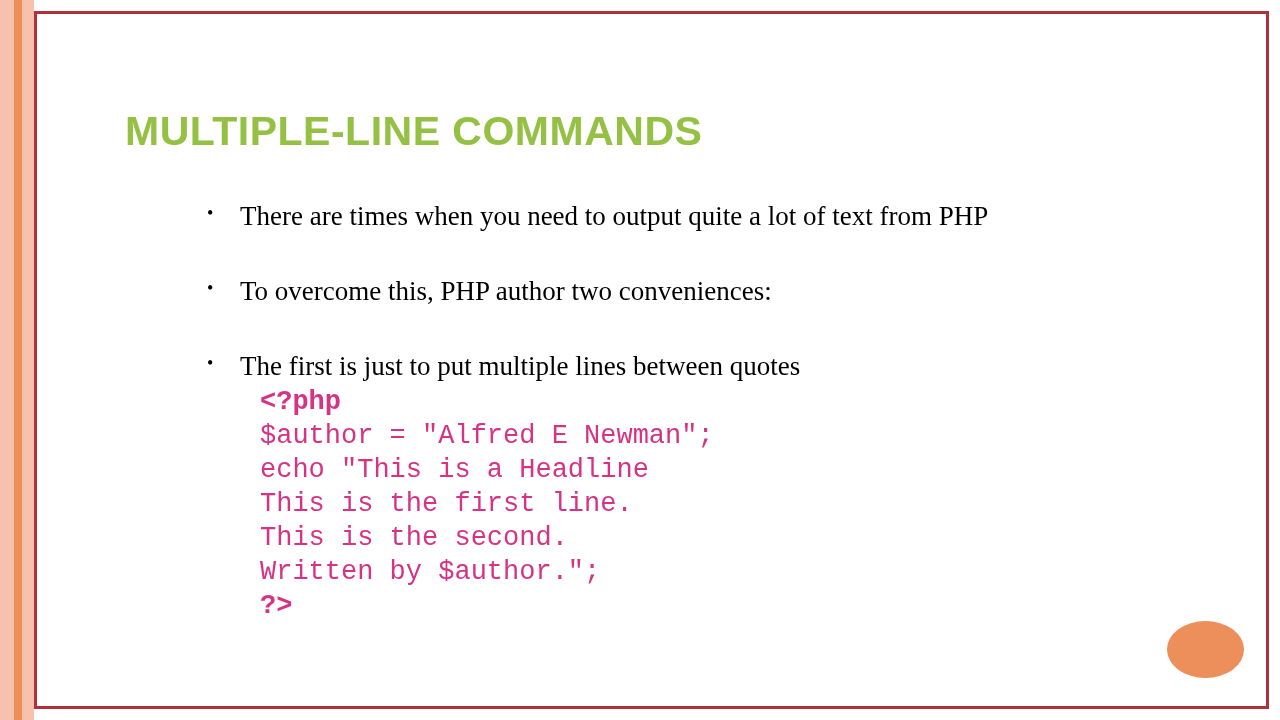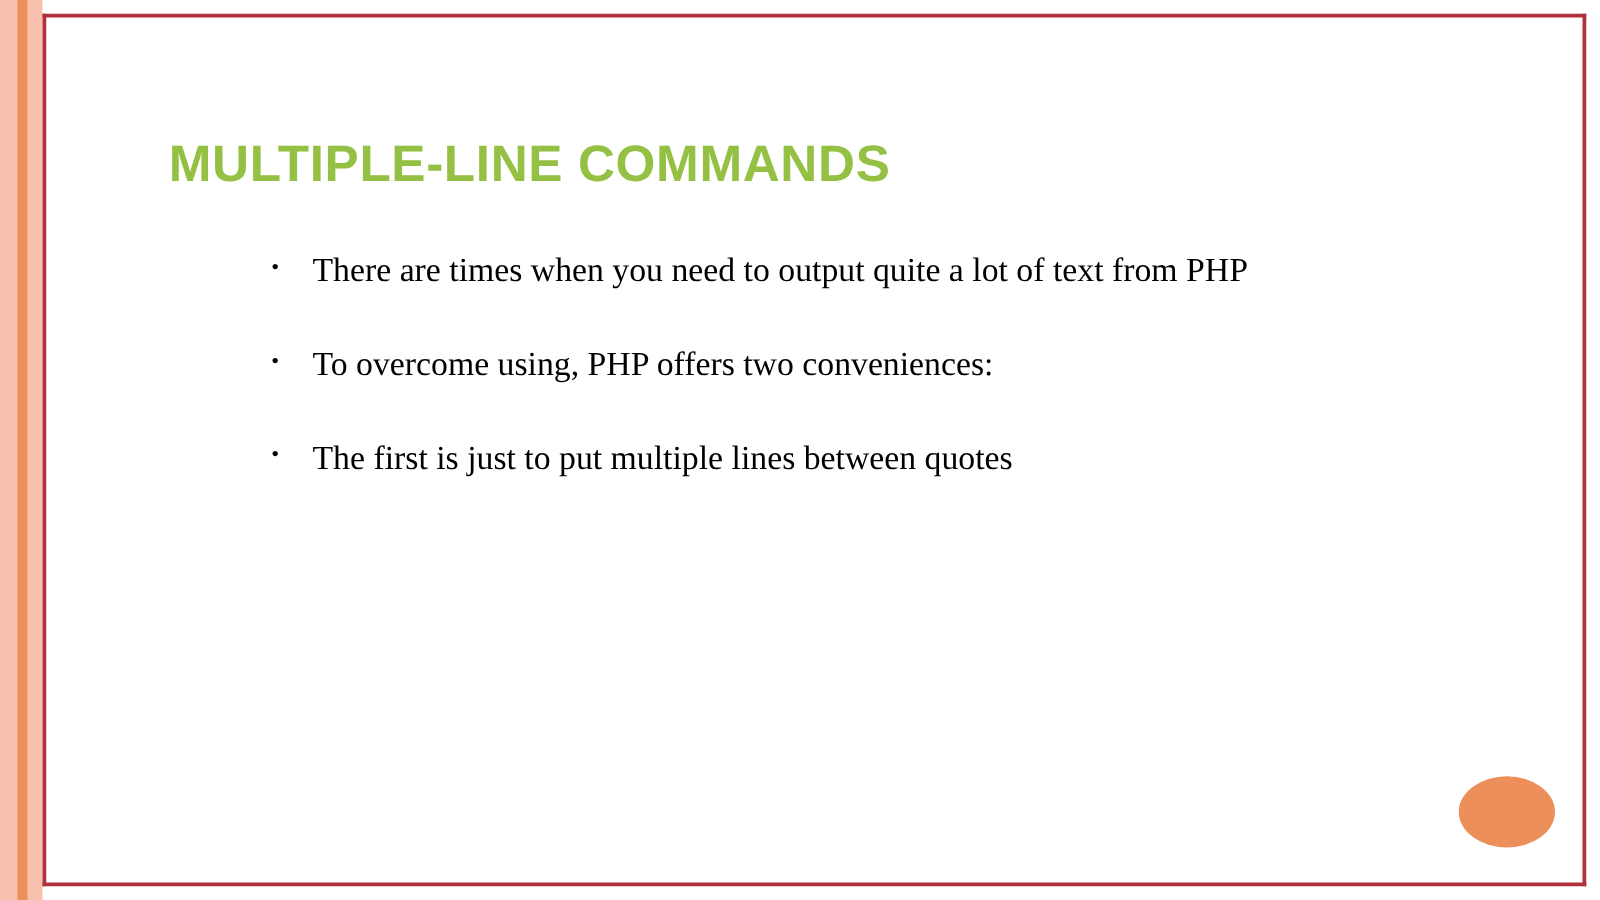--- a/index.html
+++ b/index.html
@@ -53,21 +53,21 @@
     .border-left {
       position: absolute;
       left: 34px;
       top: 11px;
       bottom: 11px;
       width: 3px;
       background: #b1303c;
     }
     .content {
       position: absolute;
-      left: 135px;
+      left: 125px;
       top: 108px;
       right: 60px;
     }
     .title {
       font-family: Arial, Helvetica, sans-serif;
       font-size: 41px;
       font-weight: bold;
       color: #94c143;
       letter-spacing: 0.5px;
       margin-bottom: 45px;
@@ -120,18 +120,27 @@
 <div class="inner-strip"></div>
 <div class="border-top"></div>
 <div class="border-right"></div>
 <div class="border-bottom"></div>
 <div class="border-left"></div>
 
 <div class="content">
   <h1 class="title">MULTIPLE-LINE COMMANDS</h1>
   <ul class="bullets">
     <li>There are times when you need to output quite a lot of text from PHP</li>
-    <li>To overcome using, PHP offers two conveniences:</li>
+    <li>To overcome this, PHP author two conveniences:</li>
     <li>The first is just to put multiple lines between quotes</li>
   </ul>
+  <div class="code-block">
+    <div class="code-line code-bold">&lt;?php</div>
+    <div class="code-line">$author = "Alfred E Newman";</div>
+    <div class="code-line">echo "This is a Headline</div>
+    <div class="code-line">This is the first line.</div>
+    <div class="code-line">This is the second.</div>
+    <div class="code-line">Written by $author.";</div>
+    <div class="code-line code-bold">?&gt;</div>
+  </div>
 </div>
 
 <div class="orange-ellipse"></div>
 
 </body></html>

